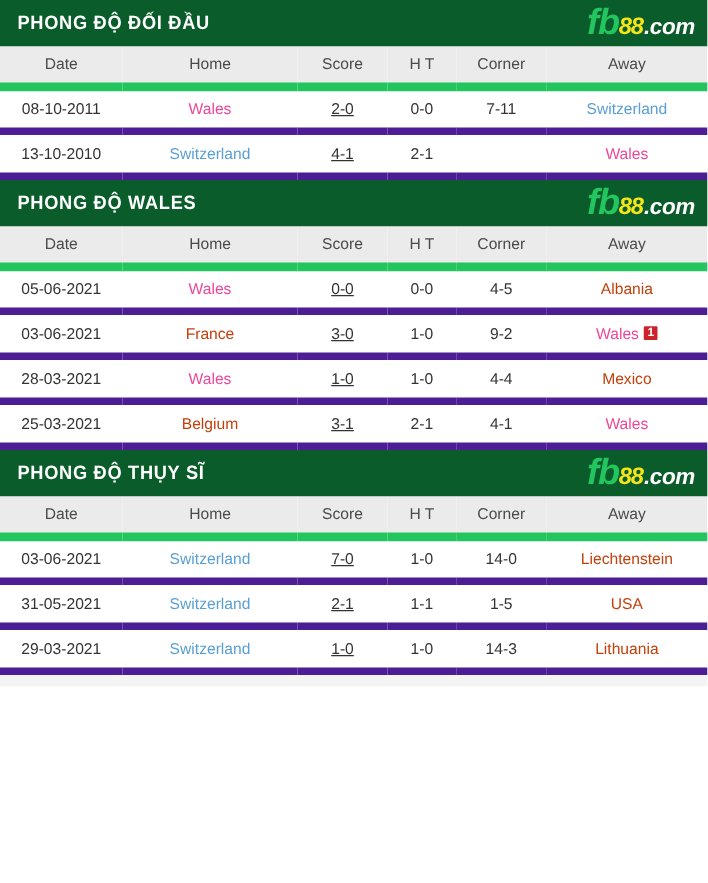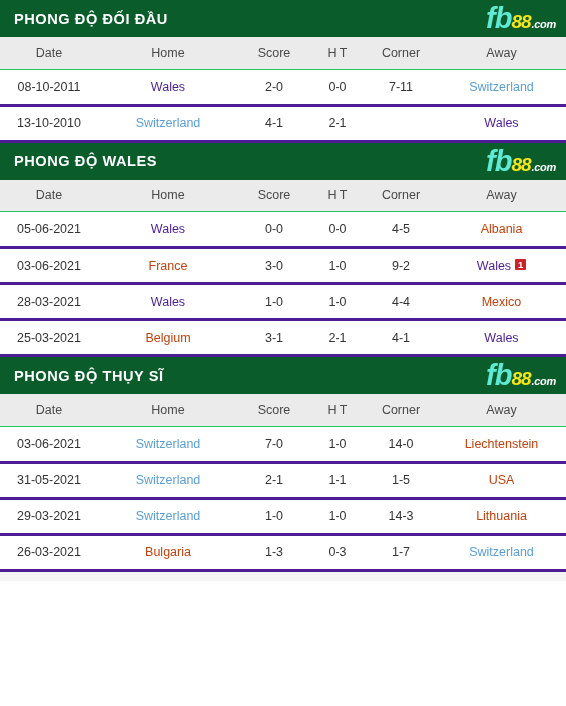--- a/index.html
+++ b/index.html
@@ -35,65 +35,65 @@
   
   .logo{
     display:flex;
     align-items:baseline;
     line-height:1;
     font-style:italic;
     font-weight:bold;
     letter-spacing:-1px;
     padding-right:2px;
   }
-  .logo .fb{ color:#5eead4; font-size:29px; }
+  .logo .fb{ color:#22c55e; font-size:29px; }
   .logo .eights{ color:#f5e51a; font-size:19px; }
-  .logo .com{ color:#ffffff; font-size:11px; letter-spacing:-0.3px; margin-left:1px; }
+  .logo .com{ color:#ffffff; font-size:18px; letter-spacing:-0.3px; margin-left:1px; }
 
   
   table.match-table{
     width:100%;
     border-collapse:collapse;
     table-layout:fixed;
   }
   table.match-table thead tr{ background:#ebebeb; }
   table.match-table thead th{
     height:32px;
     font-size:12.5px;
     font-weight:normal;
     color:#4a4a4a;
     text-align:center;
-    border-bottom:1px solid #22c55e;
+    border-bottom:7px solid #22c55e;
   }
   table.match-table tbody tr{
     background:#ffffff;
-    border-bottom:3px solid #4c1d95;
+    border-bottom:6px solid #4c1d95;
   }
   table.match-table tbody td{
     height:36px;
     font-size:12.5px;
     color:#333333;
     text-align:center;
     vertical-align:middle;
     white-space:nowrap;
   }
   
   .col-date{ width:98px; }
   .col-home{ width:140px; }
   .col-score{ width:72px; }
   .col-ht{ width:55px; }
   .col-corner{ width:72px; }
   .col-away{ width:129px; }
 
   .c-date{ color:#333333; }
-  .c-score{ color:#c0392b; }
+  .c-score{ color:#c0392b;text-decoration:underline; }
   .c-ht{ color:#333333; }
   .c-corner{ color:#333333; }
   .team-neutral{ color:#c2410c; }
-  .team-wales{ color:#4c1d95; }
+  .team-wales{ color:#ec4899; }
   .team-swiss{ color:#5a9fd4; }
 
   .cellwrap{
     display:inline-flex;
     align-items:center;
     justify-content:center;
     gap:4px;
   }
   .redcard{
     display:inline-block;
@@ -282,28 +282,16 @@
           <td class="col-home"><span class="cellwrap">
               <span class="team-swiss">Switzerland</span>
             </span></td>
           <td class="col-score c-score">1-0</td>
           <td class="col-ht c-ht">1-0</td>
           <td class="col-corner c-corner">14-3</td>
           <td class="col-away"><span class="cellwrap">
               <span class="team-neutral">Lithuania</span>
             </span></td>
         </tr>
-        <tr>
-          <td class="col-date c-date">26-03-2021</td>
-          <td class="col-home"><span class="cellwrap">
-              <span class="team-neutral">Bulgaria</span>
-            </span></td>
-          <td class="col-score c-score">1-3</td>
-          <td class="col-ht c-ht">0-3</td>
-          <td class="col-corner c-corner">1-7</td>
-          <td class="col-away"><span class="cellwrap">
-              <span class="team-swiss">Switzerland</span>
-            </span></td>
-        </tr>
       </tbody>
     </table>
     <div class="footer-strip"></div>
   </div>
 
 </body></html>

